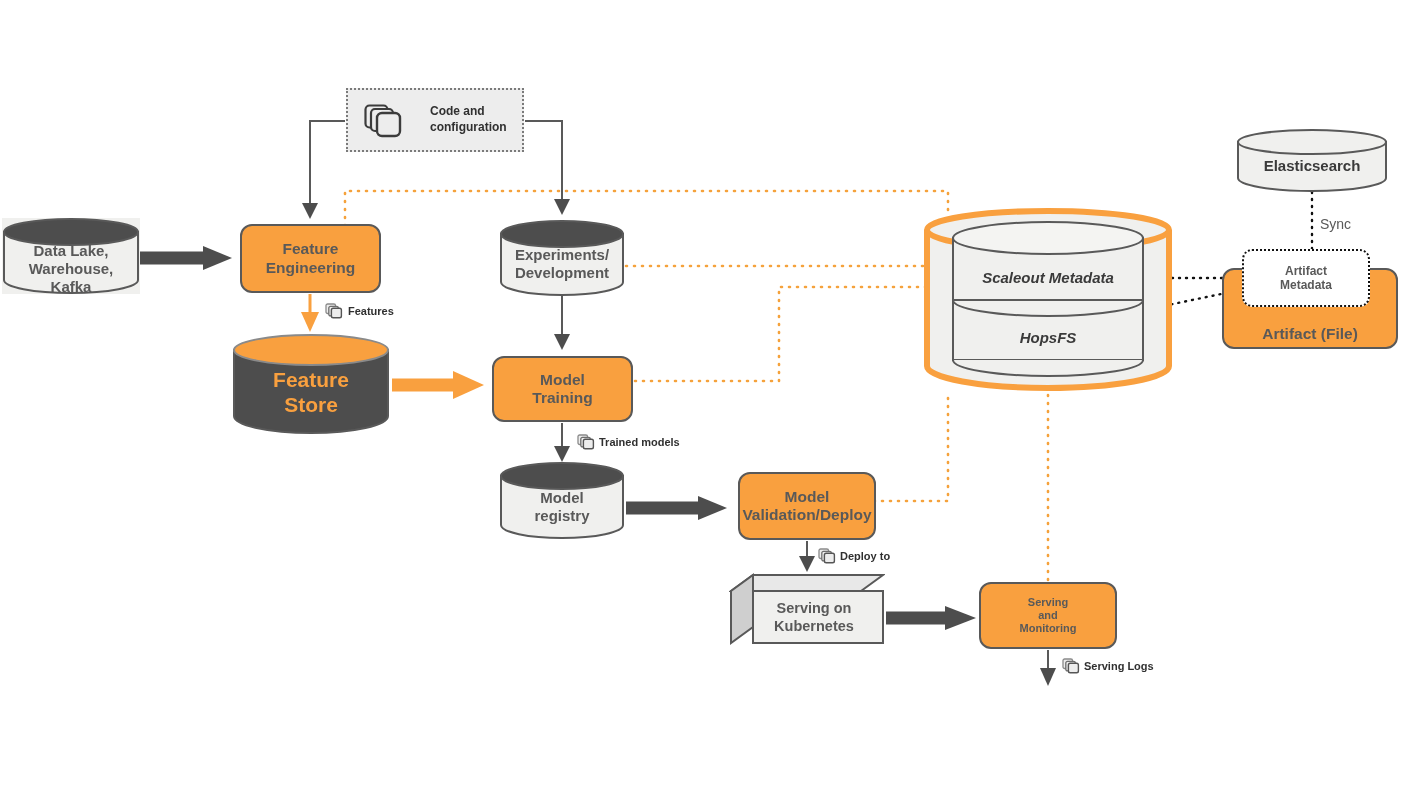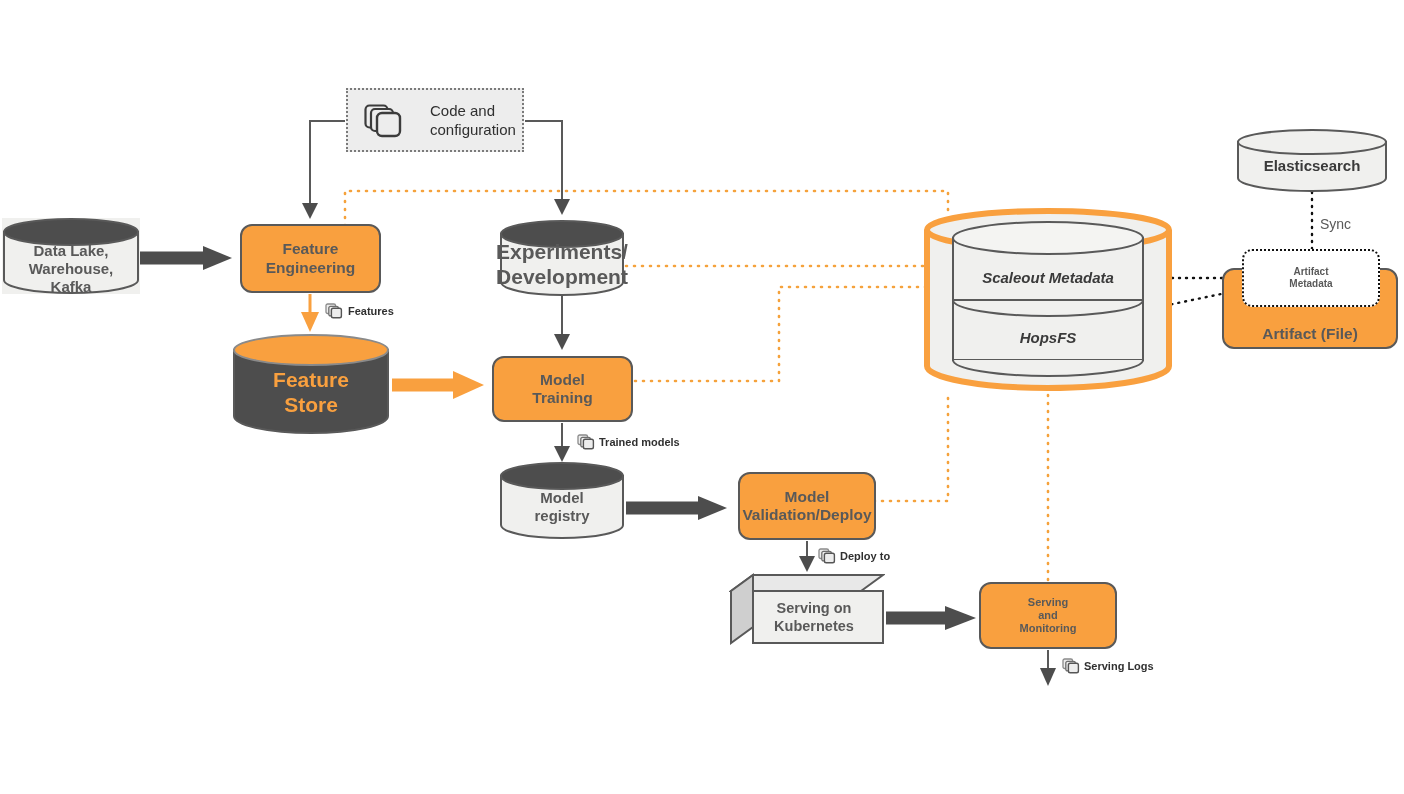--- a/index.html
+++ b/index.html
@@ -44,21 +44,21 @@
     position:absolute;font-size:14px;color:#595959;white-space:nowrap;
   }
 
   
   .dashbox{
     position:absolute;background:#EDEDED;
     border:2px dotted #7a7a7a;box-sizing:border-box;
     display:flex;align-items:center;
   }
   .dashbox .cctext{
-    font-size:15px;font-weight:normal;color:#303030;line-height:1.3;
+    font-size:12px;font-weight:bold;color:#303030;line-height:1.3;
   }
 
   
   .dottedwhite{
     position:absolute;background:#ffffff;border:2px dotted #111;
     border-radius:10px;box-sizing:border-box;
     display:flex;align-items:center;justify-content:center;text-align:center;
     font-weight:bold;color:#595959;line-height:1.2;z-index:6;
   }
 
@@ -212,21 +212,21 @@
       <span>Feature</span>
       <span>Store</span>
     </div>
   </div>
 
   <div class="cyl" style="left:499px;top:220px;width:126px;height:76px;">
     <svg width="126" height="76" style="position:absolute;left:0;top:0;">
       <path d="M2,14 L2,62 A61,13 0 0 0 124,62 L124,14 z" fill="#F0F0EE" stroke="#595959" stroke-width="2"></path>
       <ellipse cx="63" cy="14" rx="61" ry="13" fill="#4D4D4D" stroke="#595959" stroke-width="2"></ellipse>
     </svg>
-    <div class="lbl" style="font-size:21px;padding-top:12px;">
+    <div class="lbl" style="font-size:15px;padding-top:12px;">
       <span>Experiments/</span>
       <span>Development</span>
     </div>
   </div>
 
   <div class="node rbox orange" style="left:492px;top:356px;width:141px;height:66px;font-size:15.5px;">
     <div>
       <div>Model</div>
       <div>Training</div>
     </div>
@@ -327,20 +327,20 @@
     </svg>
     <div class="lbl" style="font-size:15px;padding-top:10px;color:#3a3a3a;">Elasticsearch</div>
   </div>
 
   <div class="synclabel" style="left:1320px;top:216px;">Sync</div>
 
   <div class="node rbox orange" style="left:1222px;top:268px;width:176px;height:81px;font-size:15.5px;align-items:flex-end;padding-bottom:4px;">
     <span>Artifact (File)</span>
   </div>
 
-  <div class="dottedwhite" style="left:1242px;top:249px;width:138px;height:58px;font-size:10px;">
+  <div class="dottedwhite" style="left:1242px;top:249px;width:128px;height:58px;font-size:12px;">
     <div>
       <div>Artifact</div>
       <div>Metadata</div>
     </div>
   </div>
 
 </div>
 
 </body></html>

